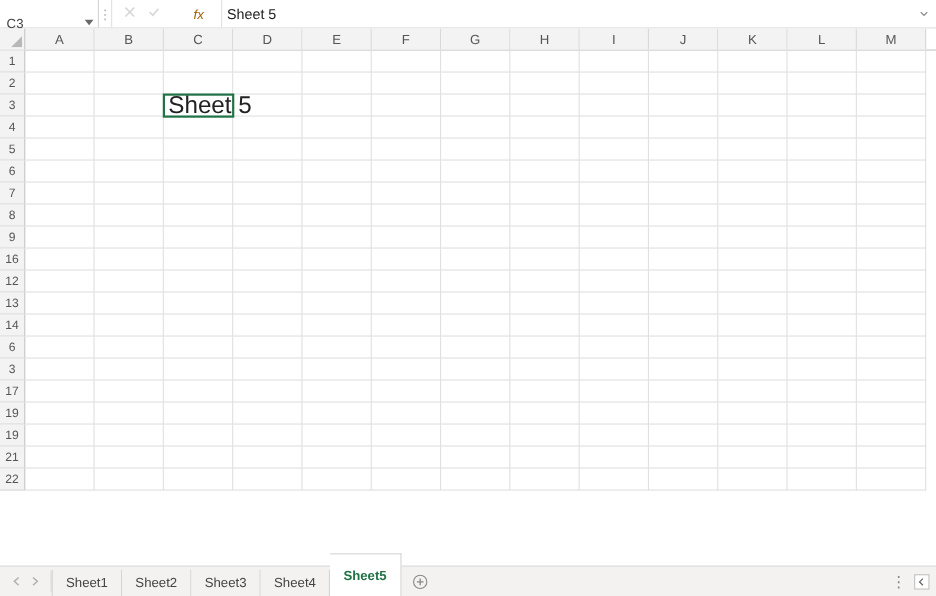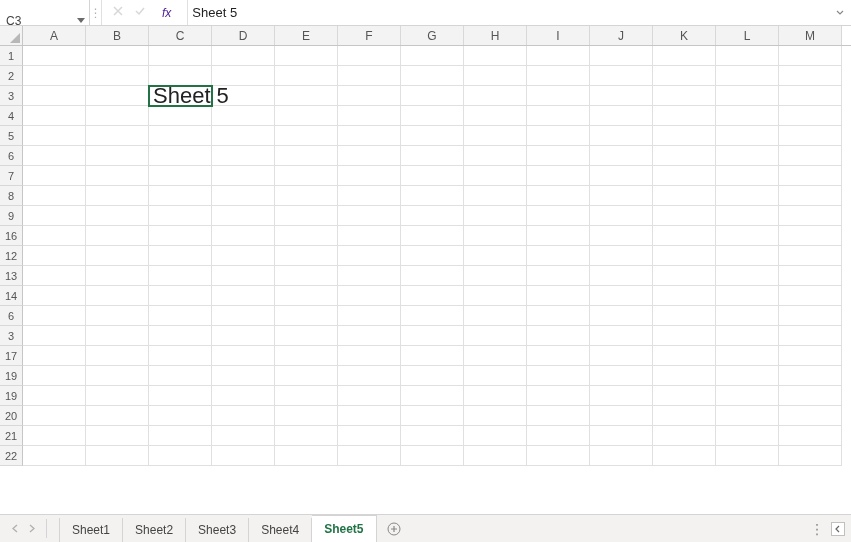--- a/index.html
+++ b/index.html
@@ -6,21 +6,21 @@
 html, body { width: 851px; height: 542px; overflow: hidden; background: #fff; }
 
 
 .formula-row { height: 26px; display: flex; align-items: center; border-bottom: 1px solid #d4d4d4; font-size: 12px; color: #444; background:#fff; }
 .name-box { width: 90px; height: 100%; display:flex; align-items:center; justify-content:space-between; padding:16px 4px 0 6px; border-right:1px solid #d4d4d4; }
 .name-box .chev { width:0;height:0;border-left:4px solid transparent;border-right:4px solid transparent;border-top:5px solid #6a6a6a;}
 .sep-dots { width:12px; height:100%; display:flex;align-items:center;justify-content:center; color:#b0b0b0; border-right:1px solid #e0e0e0;}
 .fx-btns { display:flex; align-items:center; gap:10px; padding:0 10px; color:#bdbdbd; border-right:1px solid #e0e0e0; height:100%; }
 .fx-btns svg { width:12px; height:12px; }
 .fx-btns .disabled { opacity:0.6; }
-.fx-label { font-style: italic; font-size:12px; color:#4c1d95; padding:0 6px; }
+.fx-label { font-style: italic; font-size:12px; color:#a16207; padding:0 6px;margin-left:14px; }
 .formula-input { flex:1; height:100%; display:flex; align-items:center; padding-left:4px; font-size:13px; color:#222; }
 .formula-row .expand { width:22px; display:flex;align-items:center;justify-content:center;color:#888; }
 .formula-row .expand svg{width:10px;height:10px;}
 
 
 .grid-wrap { height: calc(542px - 26px - 28px); overflow:hidden; position:relative; background:#fff;}
 .col-headers { display:flex; height:20px; border-bottom:1px solid #c6c6c6; }
 .corner { width:23px; flex:0 0 23px; border-right:1px solid #c6c6c6; background:#f3f3f3; position:relative;}
 .corner svg{position:absolute;right:2px;bottom:2px;width:10px;height:10px;}
 .col-header { flex:0 0 63px; border-right:1px solid #d8d8d8; background:#f3f3f3; display:flex;align-items:center;justify-content:center; font-size:12px; color:#555; }
@@ -30,24 +30,24 @@
 .cell { flex:0 0 63px; border-right:1px solid #e0e0e0; border-bottom:1px solid #e0e0e0; font-size:12px; padding:0 4px; display:flex; align-items:center; color:#222; overflow:visible; position:relative;}
 .cell.active { outline:2px solid #217346; outline-offset:-1px; z-index:5; background:#fff;}
 .overflow-text { position:absolute; left:4px; top:50%; transform:translateY(-50%); white-space:nowrap; font-size:22px; color:#222; }
 
 
 .tab-strip { height:28px; background:#f3f2f1; border-top:1px solid #d4d4d4; display:flex; align-items:stretch; font-size:12px; color:#444; }
 .nav-arrows { display:flex; align-items:center; gap:2px; padding:0 8px; }
 .nav-arrows .arrow { color:#b0b0b0; width:14px;height:14px; display:flex;align-items:center;justify-content:center;}
 .nav-arrows svg{width:9px;height:9px;}
 .sep-vert { width:1px; background:#d4d4d4; margin:4px 0;}
-.tabs { display:flex; align-items:flex-end;margin-left:12px; }
+.tabs { display:flex; align-items:flex-end; }
 .tab { padding:0 12px; height:24px; display:flex;align-items:center; border-right:1px solid #d4d4d4; background:#f3f2f1; color:#444; cursor:default;}
 .tab.first{border-left:1px solid #d4d4d4;}
-.tab.active { background:#fff; color:#217346; font-weight:600; border-top:1px solid #d4d4d4; height:27px; margin-top:-3px; position:relative; }
+.tab.active { background:#fff; color:#217346; font-weight:600; border-top:1px solid #d4d4d4; height:39px; margin-top:-3px; position:relative; }
 .tab.active::after{content:"";position:absolute;left:0;right:0;bottom:-1px;height:1px;background:#fff;}
 .add-sheet { width:34px; display:flex;align-items:center;justify-content:center; color:#6a6a6a; }
 .add-sheet svg{width:14px;height:14px;}
 .strip-spacer{flex:1;}
 .strip-right{display:flex;align-items:center;padding-right:6px;gap:6px;color:#888;}
 .strip-right .dots{font-size:14px;letter-spacing:1px;}
 .strip-right .scroll-left{ width:14px;height:14px; border:1px solid #c0c0c0; display:flex;align-items:center;justify-content:center; background:#fff;}
 .strip-right .scroll-left svg{width:8px;height:8px;}
 </style>
 </head>
@@ -388,36 +388,20 @@
         <div class="cell"></div>
         <div class="cell"></div>
         <div class="cell"></div>
         <div class="cell"></div>
         <div class="cell"></div>
         <div class="cell"></div>
         <div class="cell"></div>
         <div class="cell"></div>
       </div>
       <div class="row">
-        <div class="row-header">20</div>
-        <div class="cell"></div>
-        <div class="cell"></div>
-        <div class="cell"></div>
-        <div class="cell"></div>
-        <div class="cell"></div>
-        <div class="cell"></div>
-        <div class="cell"></div>
-        <div class="cell"></div>
-        <div class="cell"></div>
-        <div class="cell"></div>
-        <div class="cell"></div>
-        <div class="cell"></div>
-        <div class="cell"></div>
-      </div>
-      <div class="row">
         <div class="row-header">21</div>
         <div class="cell"></div>
         <div class="cell"></div>
         <div class="cell"></div>
         <div class="cell"></div>
         <div class="cell"></div>
         <div class="cell"></div>
         <div class="cell"></div>
         <div class="cell"></div>
         <div class="cell"></div>

